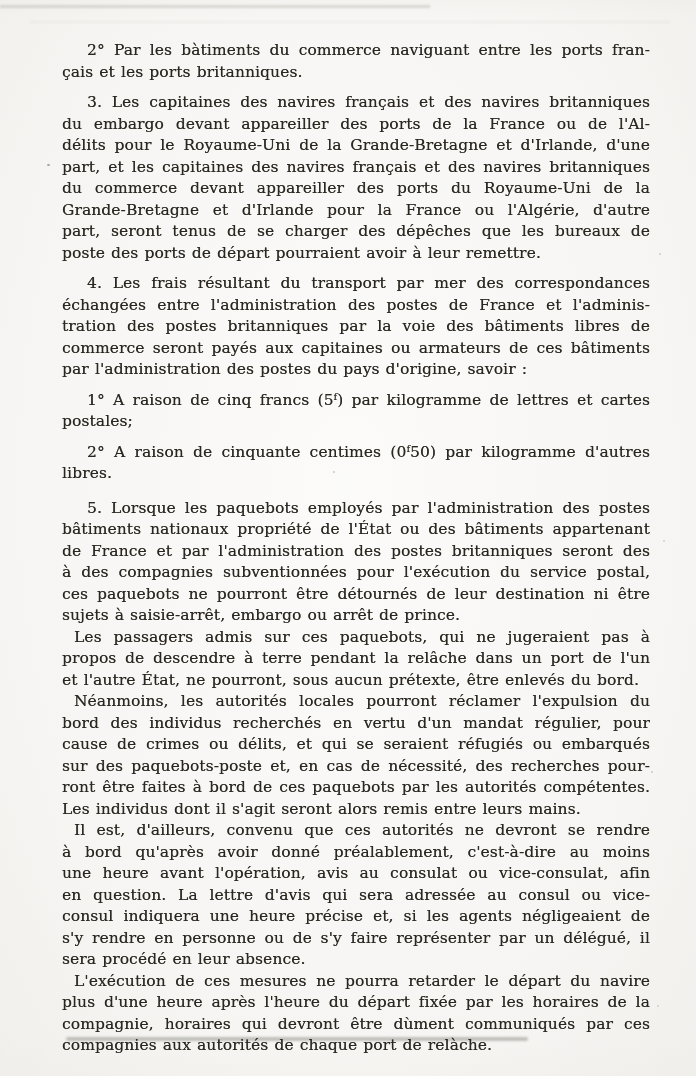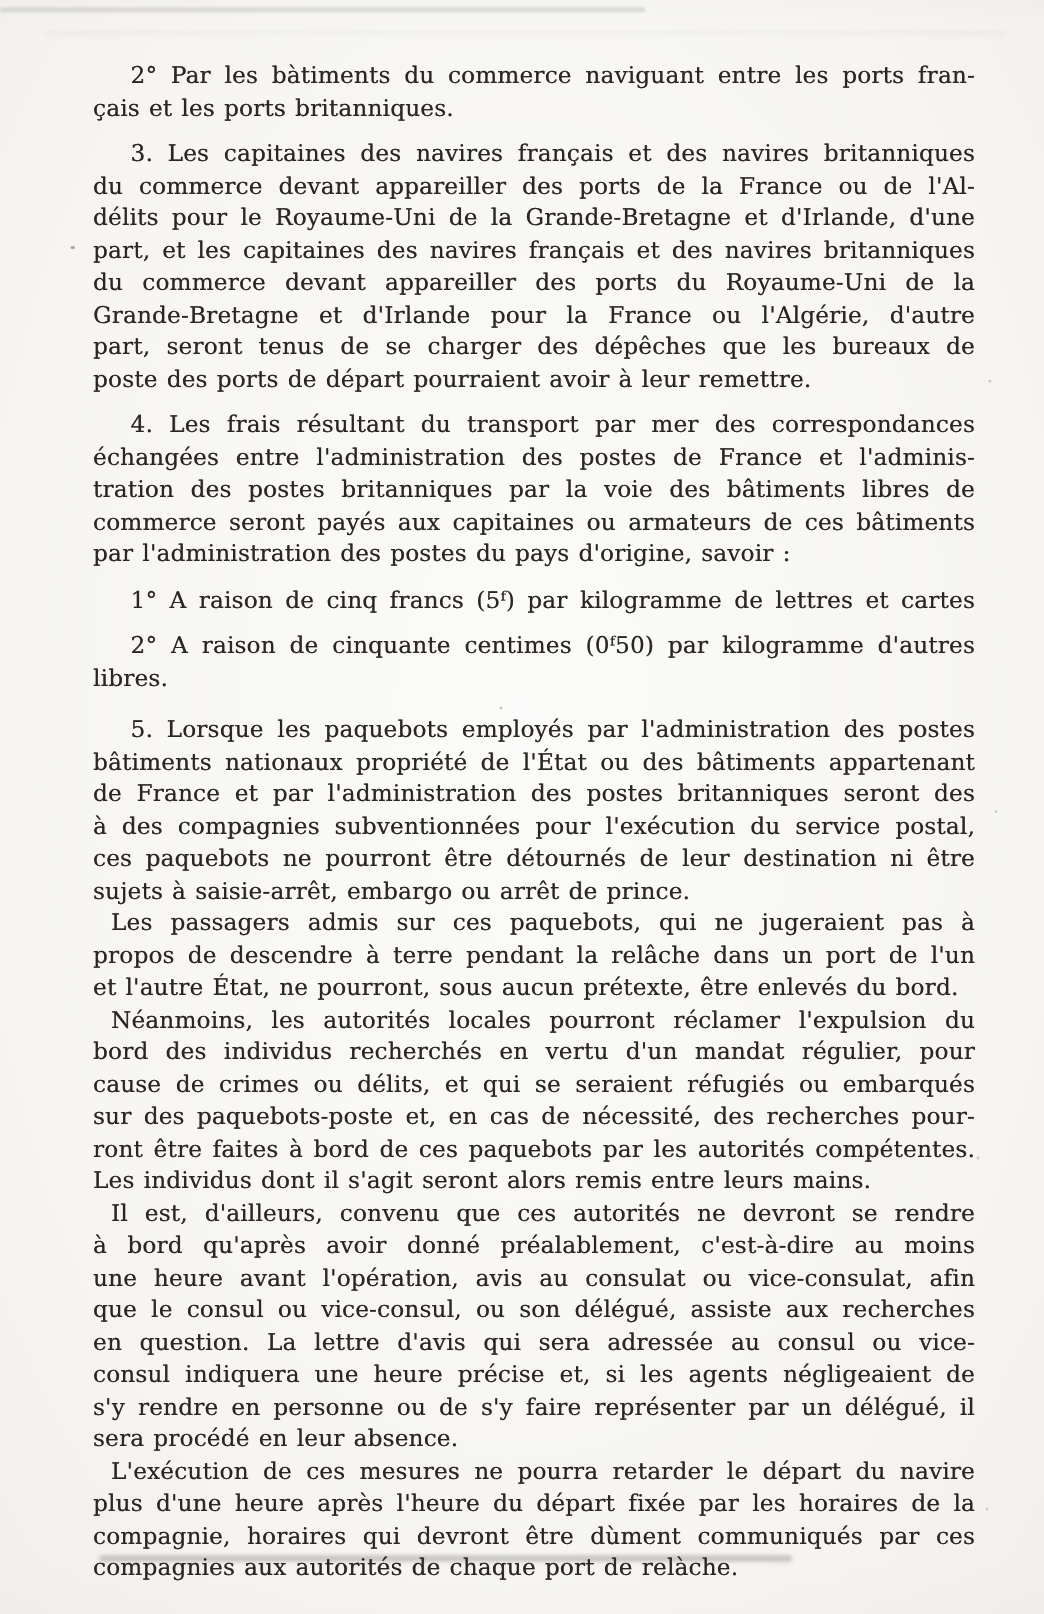--- a/index.html
+++ b/index.html
@@ -104,37 +104,38 @@
   <div class="speck s7"></div>
   <div class="speck s8"></div>
 
   <main class="textblock">
       <div class="para indent-section gap-none">
         <div class="line">2° Par les bàtiments du commerce naviguant entre les ports fran-</div>
         <div class="line last">çais et les ports britanniques.</div>
       </div>
       <div class="para indent-section gap-small">
         <div class="line">3. Les capitaines des navires français et des navires britanniques</div>
-        <div class="line">du commerce devant appareiller des ports de la France ou de l'Al-</div>
+        <div class="line">du embargo devant appareiller des ports de la France ou de l'Al-</div>
         <div class="line">délits pour le Royaume-Uni de la Grande-Bretagne et d'Irlande, d'une</div>
         <div class="line">part, et les capitaines des navires français et des navires britanniques</div>
         <div class="line">du commerce devant appareiller des ports du Royaume-Uni de la</div>
         <div class="line">Grande-Bretagne et d'Irlande pour la France ou l'Algérie, d'autre</div>
         <div class="line">part, seront tenus de se charger des dépêches que les bureaux de</div>
         <div class="line last">poste des ports de départ pourraient avoir à leur remettre.</div>
       </div>
       <div class="para indent-section gap-small">
         <div class="line">4. Les frais résultant du transport par mer des correspondances</div>
         <div class="line">échangées entre l'administration des postes de France et l'adminis-</div>
         <div class="line">tration des postes britanniques par la voie des bâtiments libres de</div>
         <div class="line">commerce seront payés aux capitaines ou armateurs de ces bâtiments</div>
         <div class="line last">par l'administration des postes du pays d'origine, savoir :</div>
       </div>
       <div class="para indent-section gap-small">
         <div class="line">1° A raison de cinq francs (5ᶠ) par kilogramme de lettres et cartes</div>
+        <div class="line last">postales;</div>
       </div>
       <div class="para indent-section gap-small">
         <div class="line">2° A raison de cinquante centimes (0ᶠ50) par kilogramme d'autres</div>
         <div class="line last">libres.</div>
       </div>
       <div class="para indent-section gap-large">
         <div class="line">5. Lorsque les paquebots employés par l'administration des postes</div>
         <div class="line">bâtiments nationaux propriété de l'État ou des bâtiments appartenant</div>
         <div class="line">de France et par l'administration des postes britanniques seront des</div>
         <div class="line">à des compagnies subventionnées pour l'exécution du service postal,</div>
@@ -151,21 +152,20 @@
         <div class="line">bord des individus recherchés en vertu d'un mandat régulier, pour</div>
         <div class="line">cause de crimes ou délits, et qui se seraient réfugiés ou embarqués</div>
         <div class="line">sur des paquebots-poste et, en cas de nécessité, des recherches pour-</div>
         <div class="line">ront être faites à bord de ces paquebots par les autorités compétentes.</div>
         <div class="line last">Les individus dont il s'agit seront alors remis entre leurs mains.</div>
       </div>
       <div class="para indent-flow gap-none">
         <div class="line">Il est, d'ailleurs, convenu que ces autorités ne devront se rendre</div>
         <div class="line">à bord qu'après avoir donné préalablement, c'est-à-dire au moins</div>
         <div class="line">une heure avant l'opération, avis au consulat ou vice-consulat, afin</div>
-        <div class="line">que le consul ou vice-consul, ou son délégué, assiste aux recherches</div>
         <div class="line">en question. La lettre d'avis qui sera adressée au consul ou vice-</div>
         <div class="line">consul indiquera une heure précise et, si les agents négligeaient de</div>
         <div class="line">s'y rendre en personne ou de s'y faire représenter par un délégué, il</div>
         <div class="line last">sera procédé en leur absence.</div>
       </div>
       <div class="para indent-flow gap-none">
         <div class="line">L'exécution de ces mesures ne pourra retarder le départ du navire</div>
         <div class="line">plus d'une heure après l'heure du départ fixée par les horaires de la</div>
         <div class="line">compagnie, horaires qui devront être dùment communiqués par ces</div>
         <div class="line last">compagnies aux autorités de chaque port de relàche.</div>

